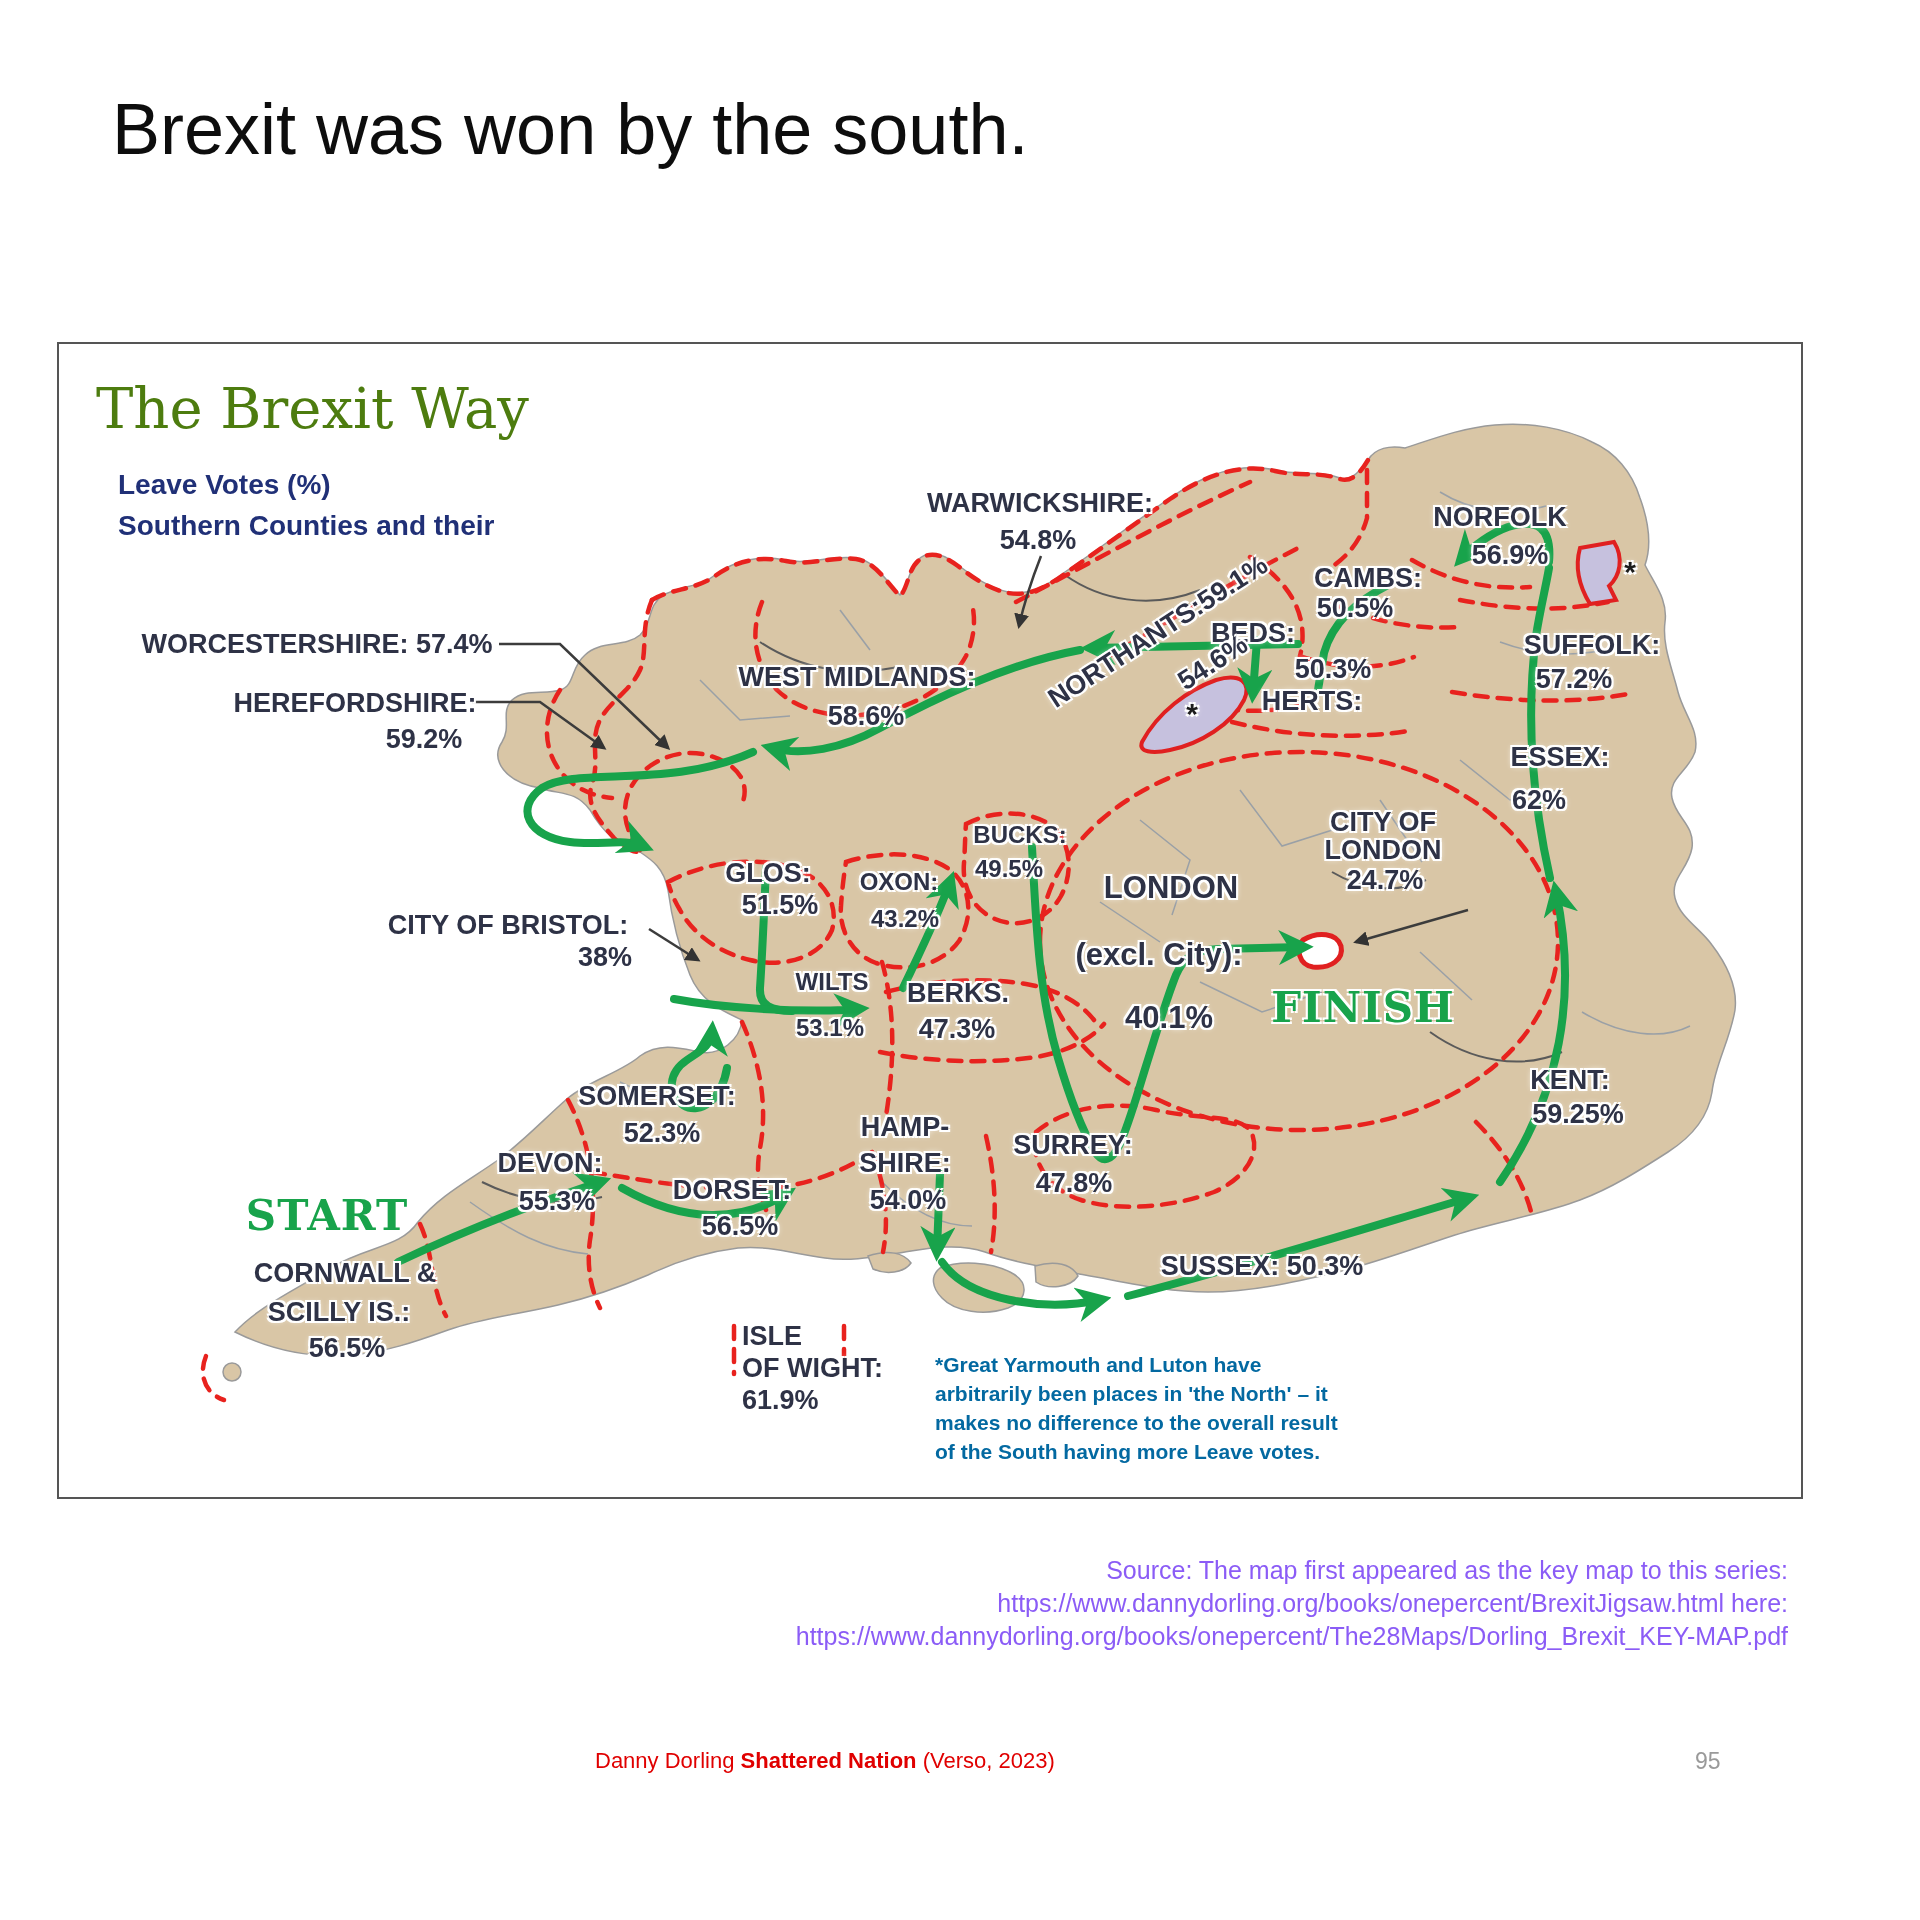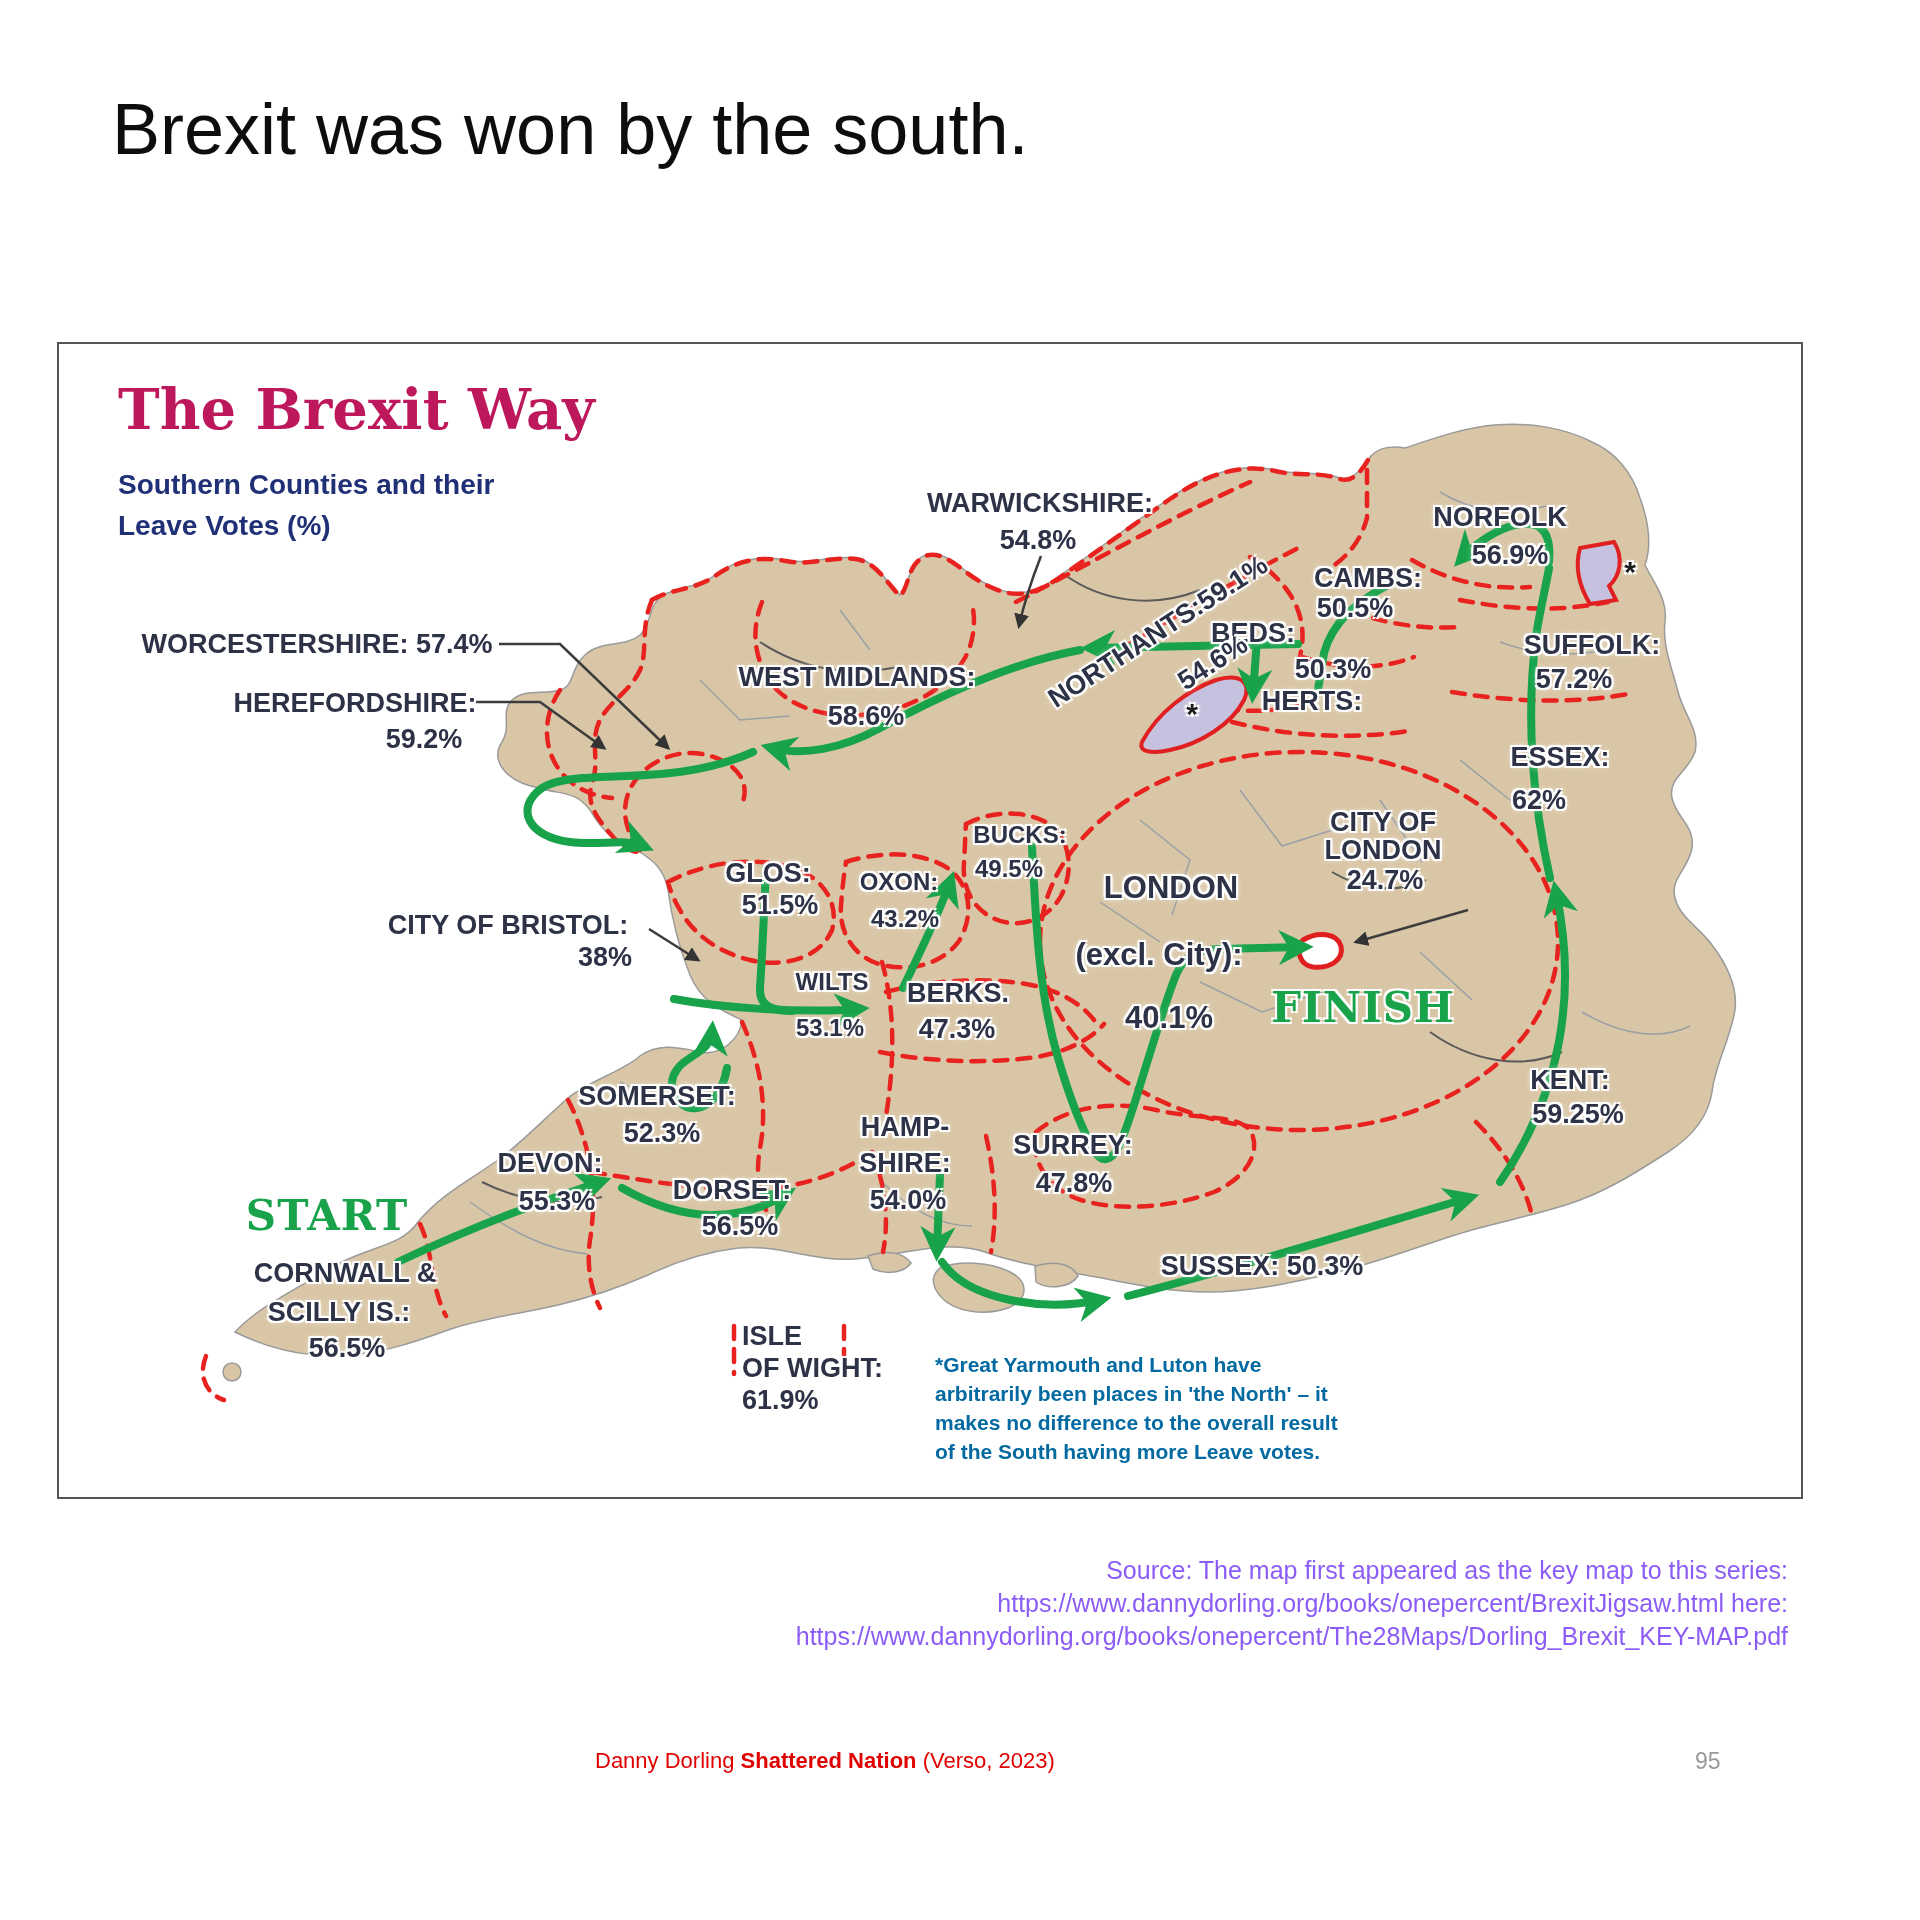--- a/index.html
+++ b/index.html
@@ -3,22 +3,22 @@
 <meta charset="utf-8">
 <style>
   html,body{margin:0;padding:0;background:#fff;}
   .slide{position:relative;width:1920px;height:1920px;background:#fff;overflow:hidden;
          font-family:"Liberation Sans",sans-serif;}
   .slide-title{position:absolute;left:112px;top:88px;font-size:72px;font-weight:400;
          color:#0d0d0d;letter-spacing:0;}
   #map-svg{position:absolute;left:0;top:0;}
   .frame{position:absolute;left:57px;top:342px;width:1742px;height:1153px;
          border:2px solid #555;pointer-events:none;}
-  .brexit-way{position:absolute;left:118px;top:376px;font-family:"DejaVu Serif",serif;
-         font-weight:bold;font-size:56px;color:#be185d;white-space:nowrap;}
+  .brexit-way{position:absolute;left:96px;top:376px;font-family:"DejaVu Serif",serif;
+         font-weight:normal;font-size:56px;color:#4d7c0f;white-space:nowrap;}
   .map-subtitle{position:absolute;left:118px;top:464px;font-size:28px;font-weight:bold;
          color:#203077;line-height:41px;white-space:nowrap;}
   .lbl{position:absolute;transform:translate(-50%,-50%);font-weight:bold;font-size:27px;
        color:#2e3246;white-space:nowrap;text-align:center;
        text-shadow:-2px -2px 0 #fff,2px -2px 0 #fff,-2px 2px 0 #fff,2px 2px 0 #fff,0 0 6px #fff;}
   .sm{font-size:24px;}
   .rot{transform:translate(-50%,-50%) rotate(-33deg);}
   .greenlbl{font-family:"DejaVu Serif",serif;color:#18a34b;font-size:42px;letter-spacing:1px;
        text-shadow:-2px -2px 0 #fff,2px -2px 0 #fff,-2px 2px 0 #fff,2px 2px 0 #fff;}
   .leftblock{transform:none;text-align:left;}
@@ -187,22 +187,22 @@
       <path d="M 1041,556 C 1030,584 1023,608 1019,626" marker-end="url(#ba)"></path>
       <path d="M 649,929 L 698,960" marker-end="url(#ba)"></path>
       <path d="M 1468,910 L 1356,942" marker-end="url(#ba)"></path>
     </g>
   </svg>
 
   <div class="frame"></div>
 
   <div class="brexit-way">The Brexit Way</div>
   <div class="map-subtitle">
+    <div>Leave Votes (%)</div>
     <div>Southern Counties and their</div>
-    <div>Leave Votes (%)</div>
   </div>
 
   <div class="lbl" style="left:1040px;top:503px"><span>WARWICKSHIRE:</span></div>
   <div class="lbl" style="left:1038px;top:540px"><span>54.8%</span></div>
 
   <div class="lbl" style="left:1500px;top:517px"><span>NORFOLK</span></div>
   <div class="lbl" style="left:1510px;top:555px"><span>56.9%</span></div>
 
   <div class="lbl" style="left:1368px;top:578px"><span>CAMBS:</span></div>
   <div class="lbl" style="left:1355px;top:608px"><span>50.5%</span></div>

